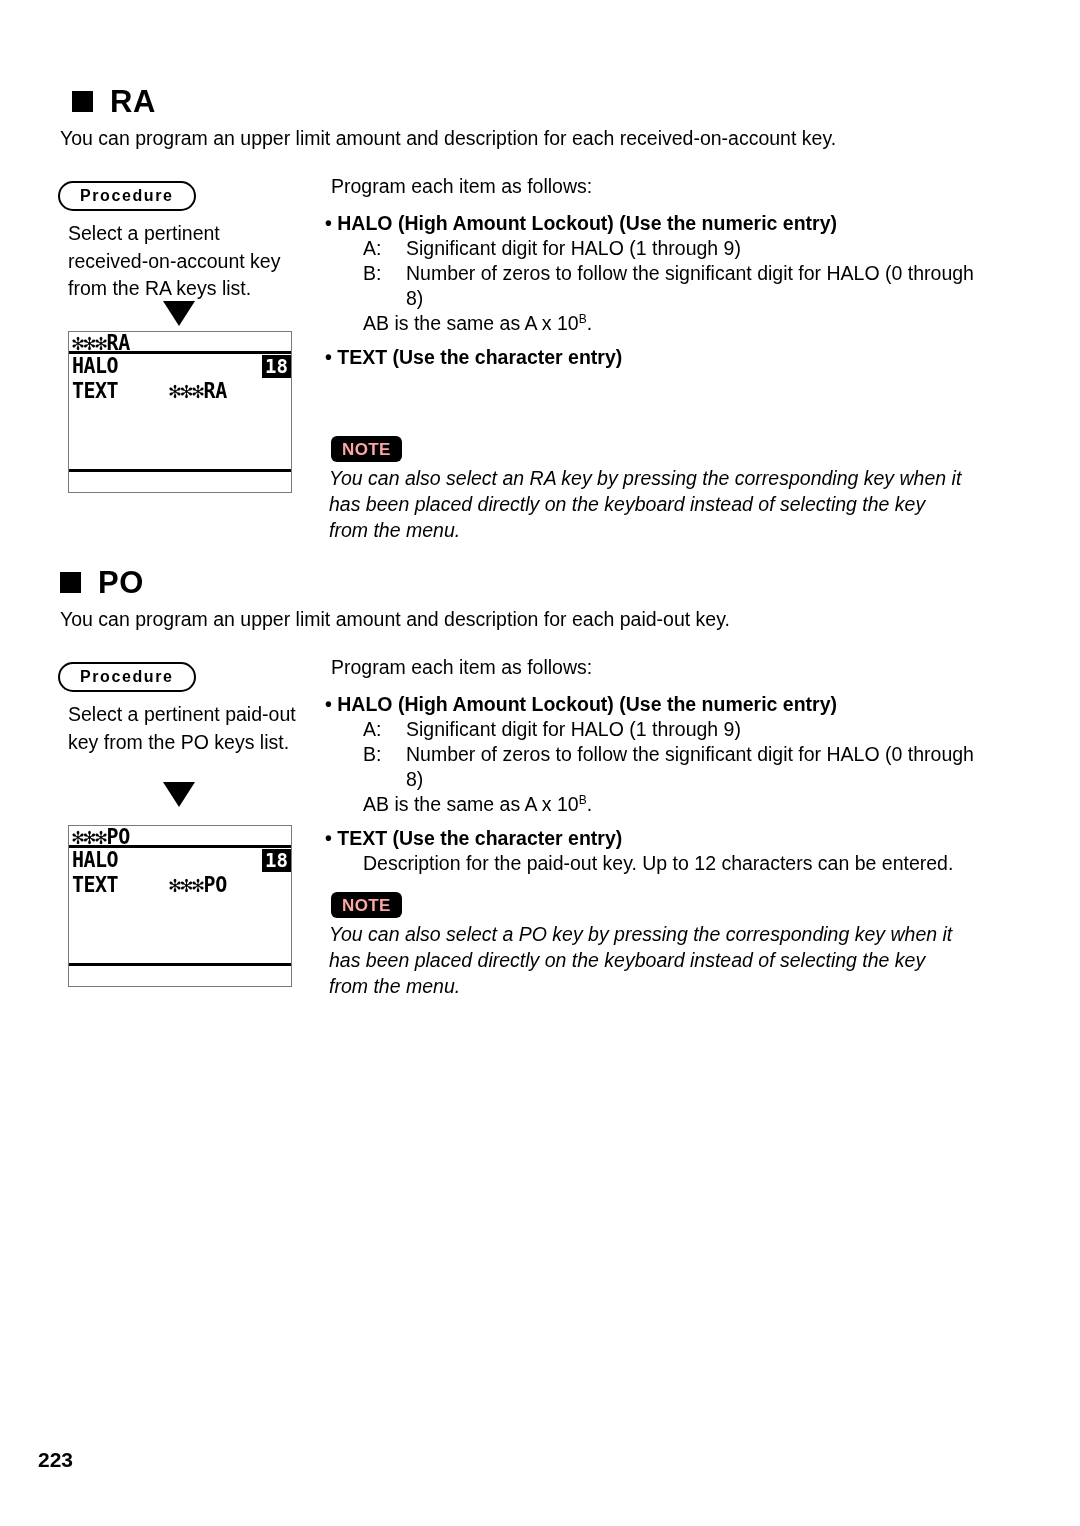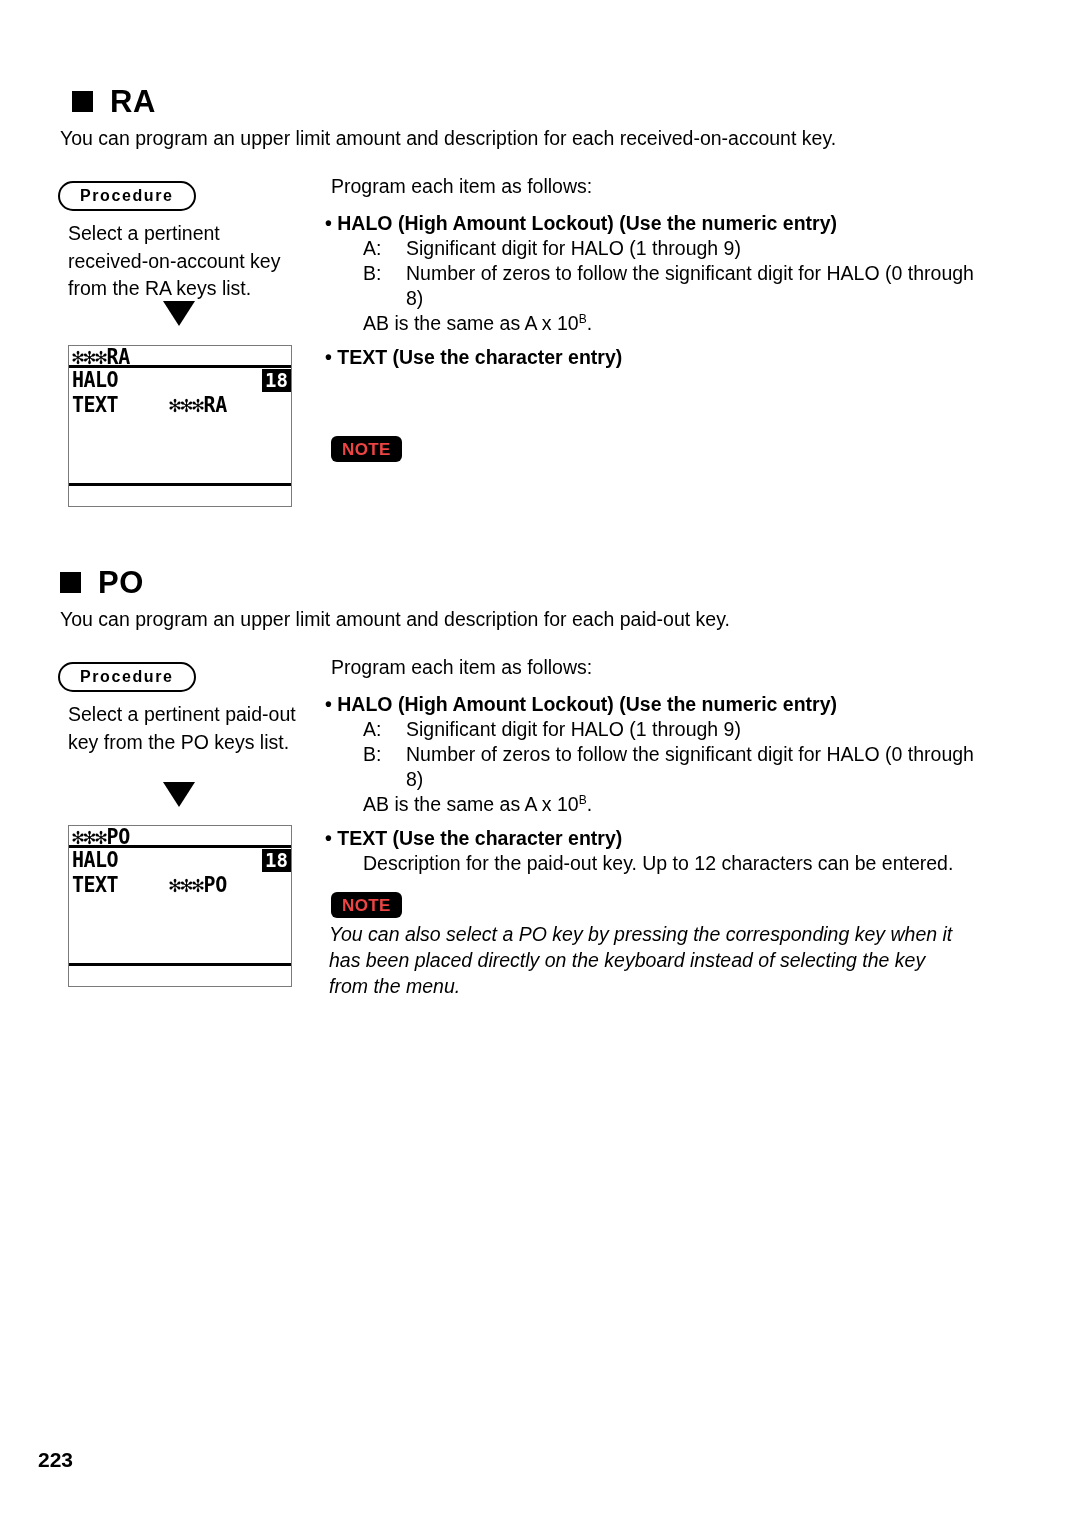--- a/index.html
+++ b/index.html
@@ -195,21 +195,21 @@
   sup.sup-b {
     font-size: 12px;
     vertical-align: super;
     font-weight: normal;
   }
 
   
   .note-badge {
     position: absolute;
     background: #000;
-    color: #ef4444;
+    color: #fca5a5;
     border-radius: 6px;
     height: 26px;
     padding: 0 11px;
     display: flex;
     align-items: center;
     box-sizing: border-box;
   }
   .note-badge span {
     font-size: 17px;
     font-weight: bold;
@@ -243,21 +243,21 @@
   <div class="intro-line" style="left:60px; top:126px;">You can program an upper limit amount and description for each received-on-account key.</div>
 
   <div class="procedure-pill" style="left:58px; top:181px;">
     <span>Procedure</span>
   </div>
 
   <div class="step-text" style="left:68px; top:220px; width:230px;">Select a pertinent received-on-account key from the RA keys list.</div>
 
   <div class="down-arrow" style="left:163px; top:301px;"></div>
 
-  <div class="lcd" style="left:68px; top:345px; width:224px; height:162px;">
+  <div class="lcd" style="left:68px; top:331px; width:224px; height:162px;">
     <div class="lcd-title">
       <span class="lcd-pix">✻✻✻RA</span>
     </div>
     <div class="lcd-body">
       <div class="lcd-row">
         <span class="lcd-pix lcd-label">HALO</span>
         <span class="lcd-badge">18</span>
       </div>
       <div class="lcd-row">
         <span class="lcd-pix lcd-label">TEXT</span>
@@ -274,20 +274,21 @@
   <div class="rc-ab-body" style="left:406px; top:236px; width:600px;">Significant digit for HALO (1 through 9)</div>
   <div class="rc-ab-label" style="left:363px; top:261px;">B:</div>
   <div class="rc-ab-body" style="left:406px; top:261px; width:580px;">Number of zeros to follow the significant digit for HALO (0 through 8)</div>
   <div class="rc-para" style="left:363px; top:311px;"><span>AB is the same as A x 10</span><sup class="sup-b">B</sup><span>.</span></div>
 
   <div class="rc-bold" style="left:325px; top:345px;">• TEXT (Use the character entry)</div>
 
   <div class="note-badge" style="left:331px; top:436px;">
     <span>NOTE</span>
   </div>
+  <div class="note-text" style="left:329px; top:466px; width:640px;">You can also select an RA key by pressing the corresponding key when it has been placed directly on the keyboard instead of selecting the key from the menu.</div>
 
   <div class="section-heading" style="left:60px; top:567px;">
     <span class="heading-square"></span>
     <span class="heading-text">PO</span>
   </div>
 
   <div class="intro-line" style="left:60px; top:607px;">You can program an upper limit amount and description for each paid-out key.</div>
 
   <div class="procedure-pill" style="left:58px; top:662px;">
     <span>Procedure</span>

